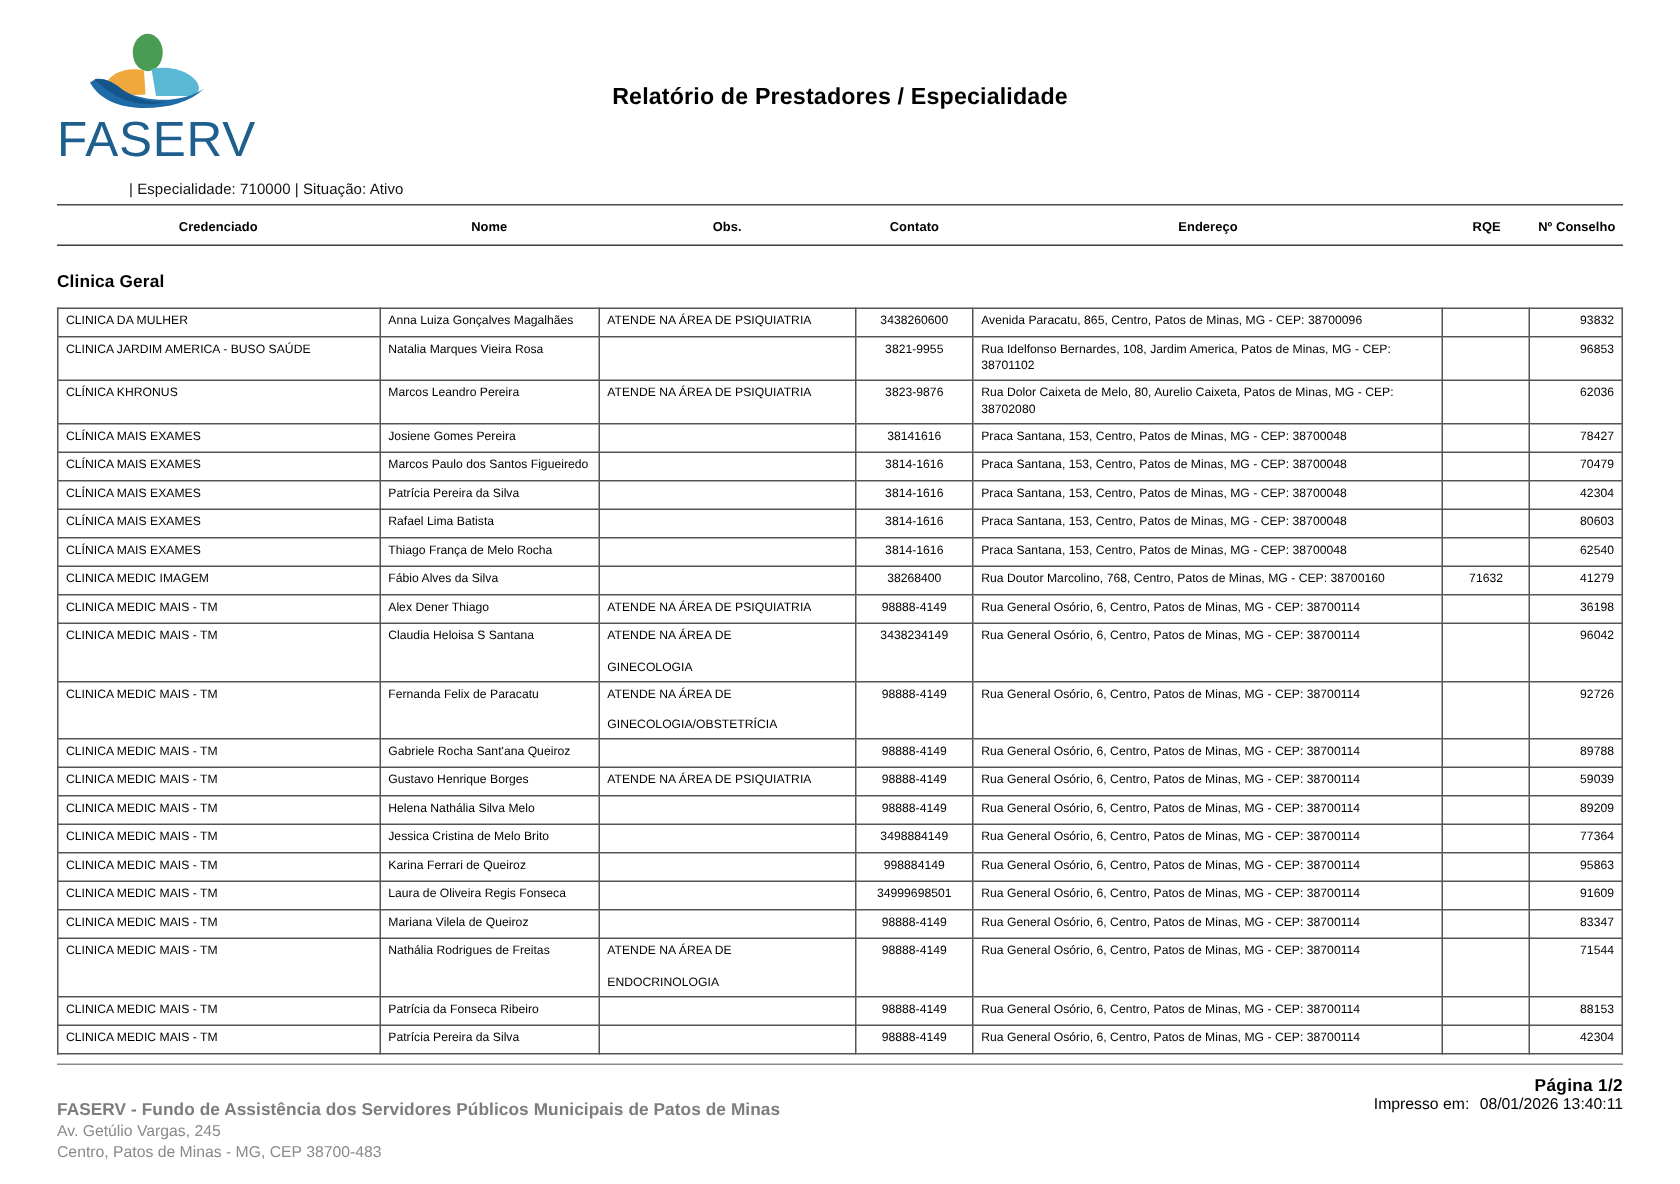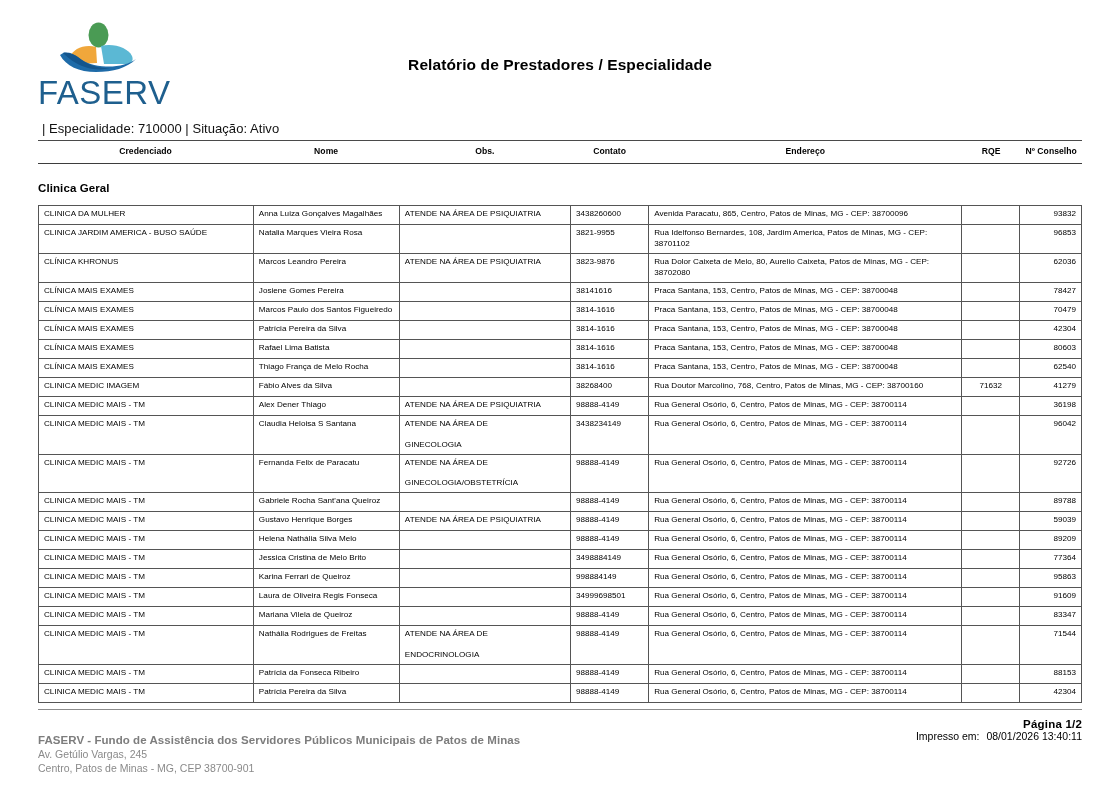--- a/index.html
+++ b/index.html
@@ -63,24 +63,25 @@
   }
 
   
   .criteria-wrap {
     position: absolute;
     left: 38px;
     right: 38px;
     top: 118px;
   }
   .criteria-line {
-    font-size: 13px;
+    font-size: 10px;
     color: #111;
     padding: 3px 0 4px 4px;
     letter-spacing: 0.05px;
+    margin-left: 44px;
   }
   .rule-thick {
     border-top: 1.6px solid #4a4a4a;
     height: 0;
     font-size: 0;
     line-height: 0;
   }
 
   
   .colhead {
@@ -134,21 +135,21 @@
     line-height: 1.35;
     padding: 3px 5px 3px 5px;
     vertical-align: top;
     height: 12px;
     letter-spacing: 0.02px;
     word-wrap: break-word;
   }
   td.c-cred   { text-align: left; }
   td.c-nome   { text-align: left; }
   td.c-obs    { text-align: left; }
-  td.c-contato{ text-align: left; }
+  td.c-contato{ text-align: center; }
   td.c-end    { text-align: left; }
   td.c-rqe    { text-align: center; }
   td.c-cons   { text-align: right; }
   .obs-line { display: block; }
   .obs-line + .obs-line { margin-top: 10px; }
   .tall td { height: 46px; }
 
   
   .footer {
     position: absolute;
@@ -483,21 +484,21 @@
         </tbody>
     </table>
   </div>
 
   <div class="footer">
     <div class="rule-thick"></div>
     <div class="footer-cols">
       <div class="footer-left">
         <div class="org">FASERV - Fundo de Assistência dos Servidores Públicos Municipais de Patos de Minas</div>
         <div>Av. Getúlio Vargas, 245</div>
-        <div>Centro, Patos de Minas - MG, CEP 38700-901</div>
+        <div>Centro, Patos de Minas - MG, CEP 38700-483</div>
       </div>
       <div class="footer-right">
         <div class="page-num">
           <span>Página</span>
           <span>1/2</span>
         </div>
         <div class="printed">
           <span class="lbl">Impresso em:</span>
           <span class="val">08/01/2026 13:40:11</span>
         </div>

